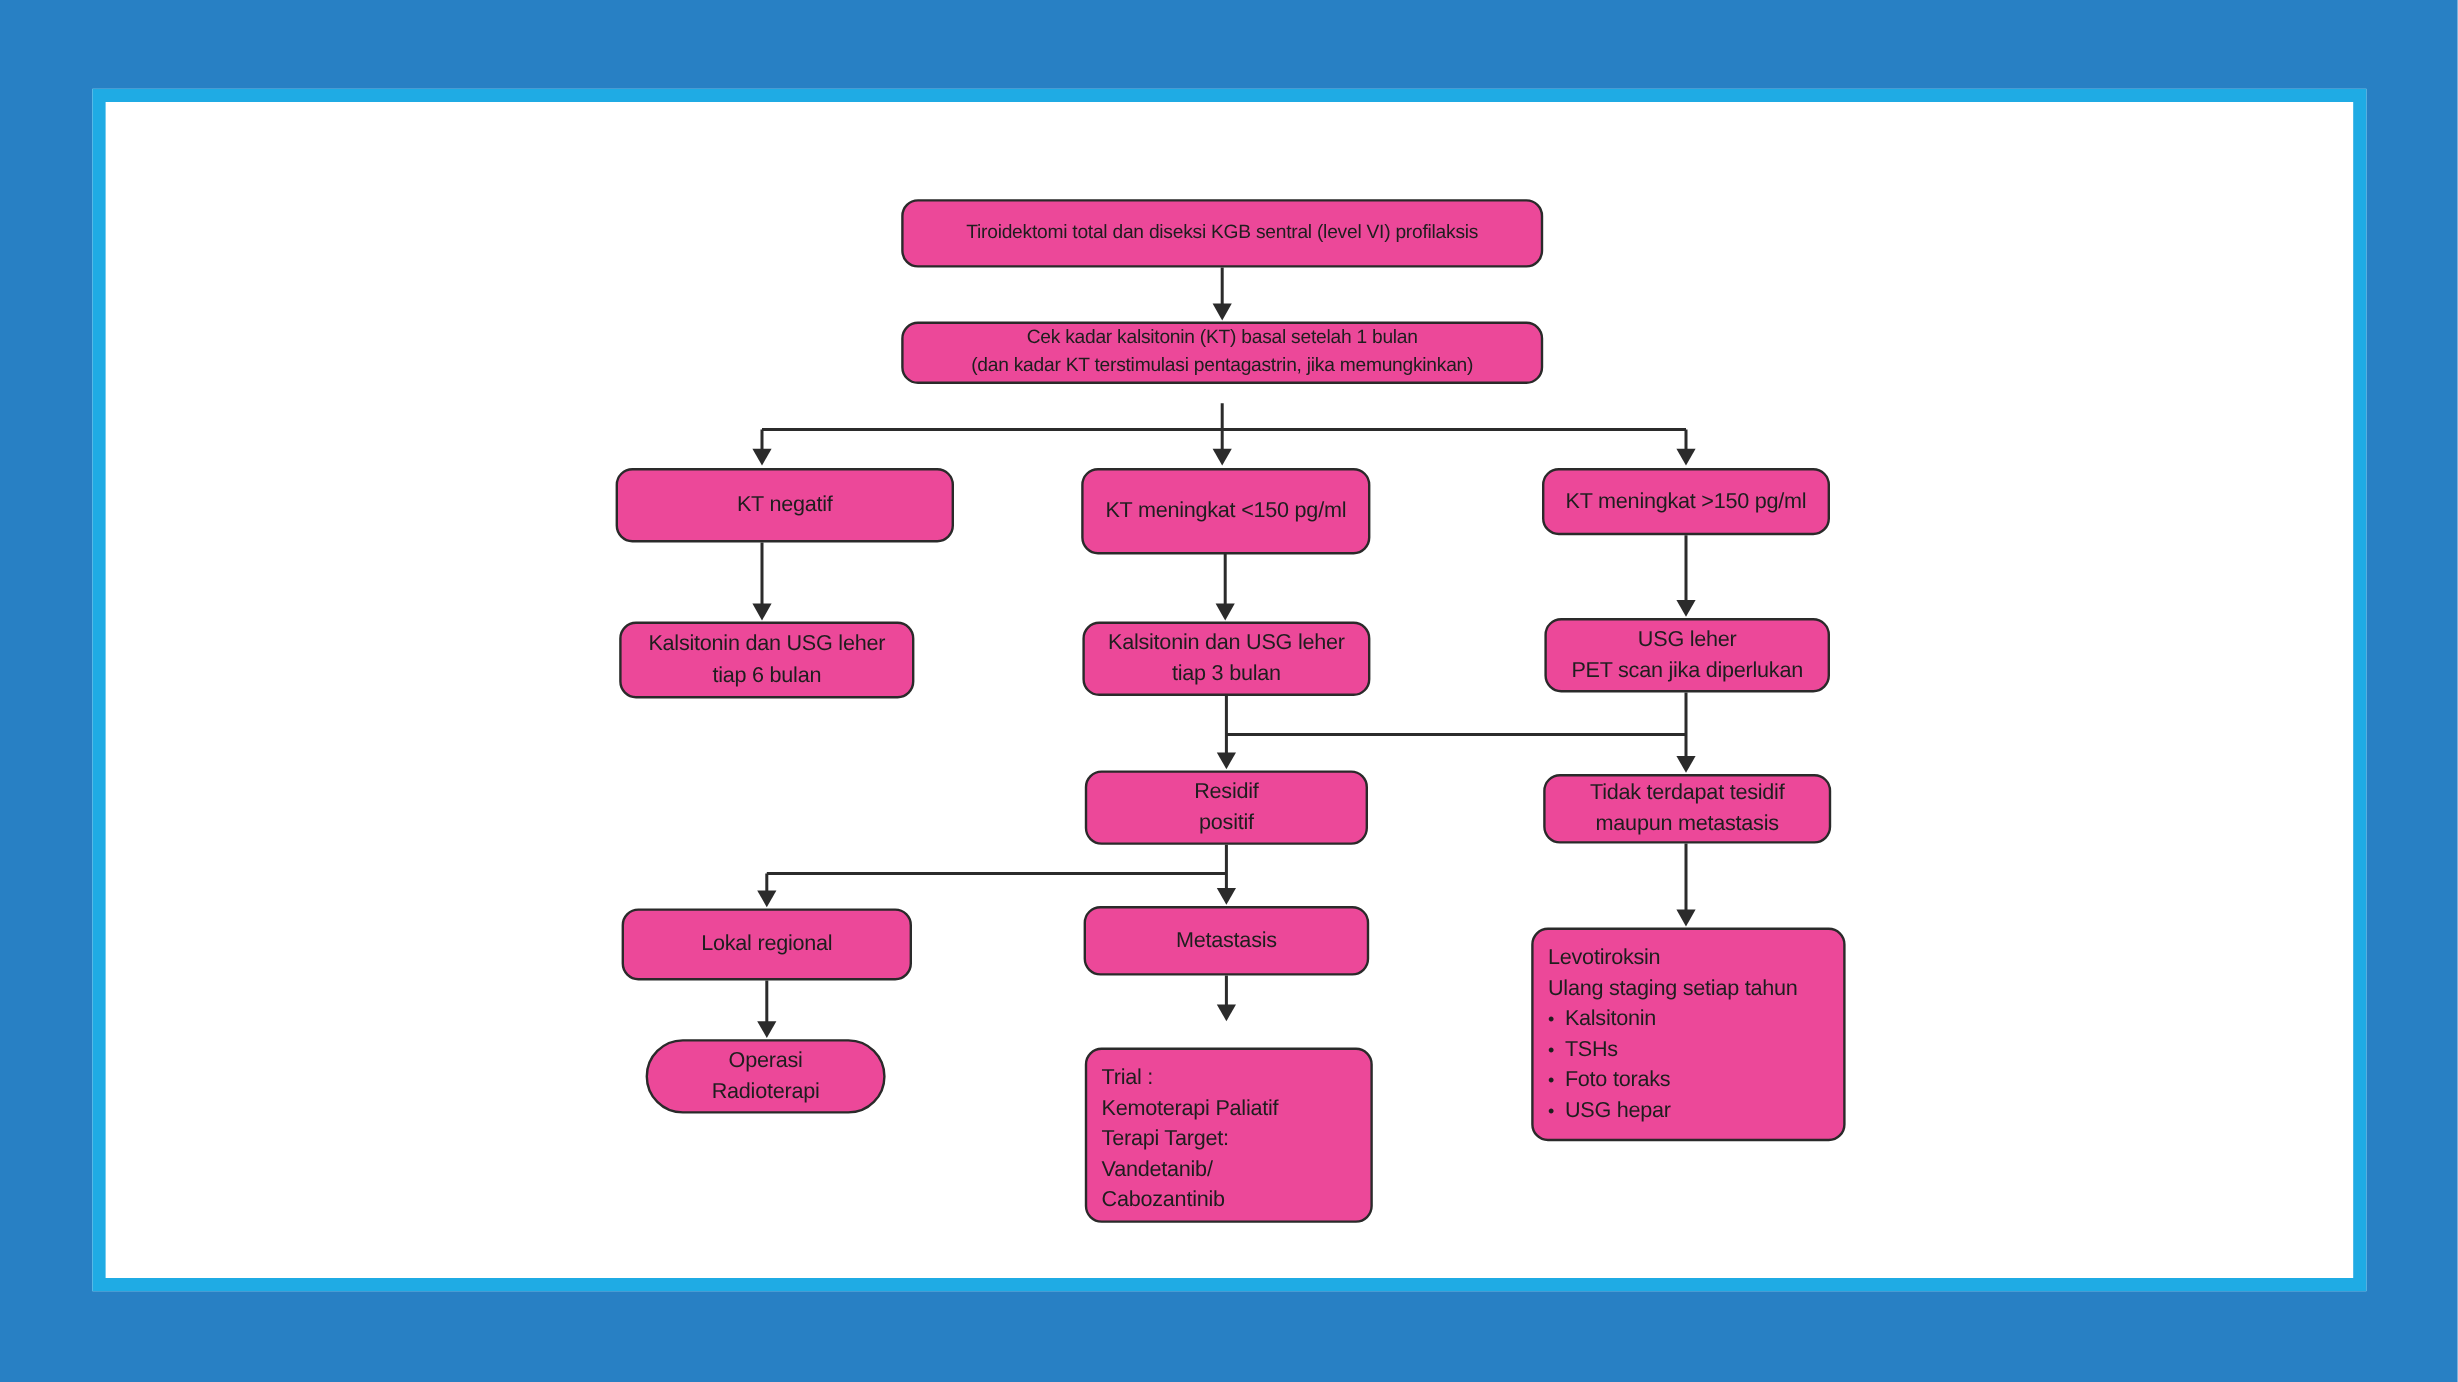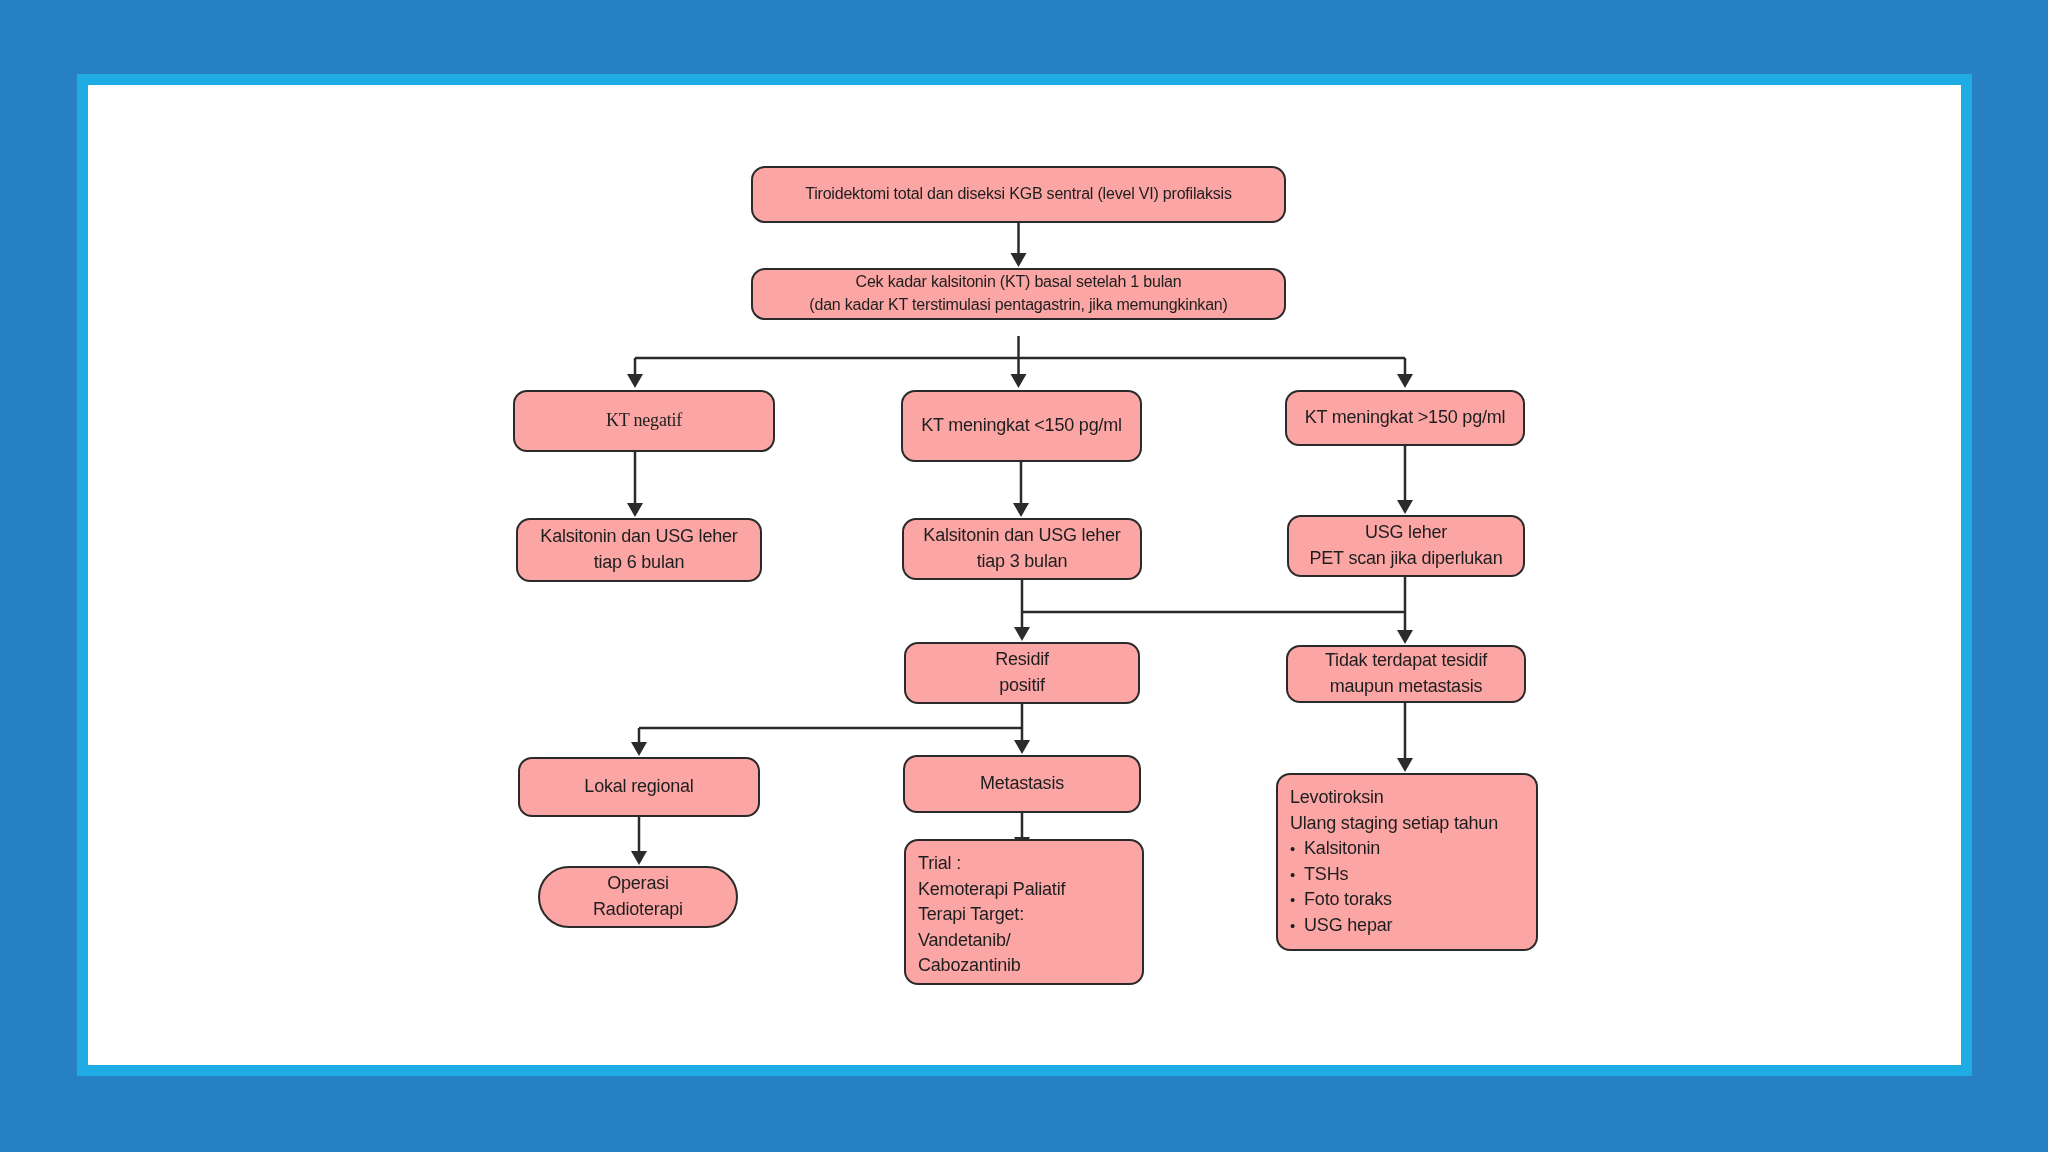--- a/index.html
+++ b/index.html
@@ -11,21 +11,21 @@
   }
   .stage{position:absolute;left:0;top:0;width:2048px;height:1152px;}
   .frame{
     position:absolute;left:77px;top:74px;width:1895px;height:1002px;
     box-sizing:border-box;border:11px solid #1fabe4;background:#ffffff;
   }
   .paper{position:absolute;left:88px;top:85px;width:1872px;height:980px;}
   .connectors{position:absolute;left:0;top:0;width:2048px;height:1152px;pointer-events:none;}
   .node{
     position:absolute;box-sizing:border-box;
-    border:2.5px solid #2a2a2a;border-radius:14px;background:#fca5a5;
+    border:2.5px solid #2a2a2a;border-radius:14px;background:#ec4899;
     display:flex;flex-direction:column;align-items:center;justify-content:center;
     color:#1e1e1e;font-size:18px;font-weight:500;letter-spacing:-0.2px;
     line-height:1.42;text-align:center;white-space:nowrap;
   }
   .node.small{font-size:16px;}
   .node.left-align{align-items:flex-start;text-align:left;padding:10px 12px;justify-content:flex-start;}
   .bullet-row{display:flex;gap:9px;align-items:baseline;}
   .bullet-row .dot{font-size:15px;}
 </style>
 </head>
@@ -66,21 +66,21 @@
 
   <div class="node small" style="left:751px;top:166px;width:535px;height:57px;">
     <span>Tiroidektomi total dan diseksi KGB sentral (level VI) profilaksis</span>
   </div>
 
   <div class="node small" style="left:751px;top:268px;width:535px;height:52px;">
     <span>Cek kadar kalsitonin (KT) basal setelah 1 bulan</span>
     <span>(dan kadar KT terstimulasi pentagastrin, jika memungkinkan)</span>
   </div>
 
-  <div class="node" style="left:513px;top:390px;width:262px;height:62px;font-family:Liberation Serif, serif;">
+  <div class="node" style="left:513px;top:390px;width:282px;height:62px;">
     <span>KT negatif</span>
   </div>
 
   <div class="node" style="left:901px;top:390px;width:241px;height:72px;">
     <span>KT meningkat &lt;150 pg/ml</span>
   </div>
 
   <div class="node" style="left:1285px;top:390px;width:240px;height:56px;">
     <span>KT meningkat &gt;150 pg/ml</span>
   </div>
@@ -116,21 +116,21 @@
 
   <div class="node" style="left:903px;top:755px;width:238px;height:58px;">
     <span>Metastasis</span>
   </div>
 
   <div class="node" style="left:538px;top:866px;width:200px;height:62px;border-radius:31px;">
     <span>Operasi</span>
     <span>Radioterapi</span>
   </div>
 
-  <div class="node left-align" style="left:904px;top:839px;width:240px;height:146px;">
+  <div class="node left-align" style="left:904px;top:873px;width:240px;height:146px;">
     <span>Trial :</span>
     <span>Kemoterapi Paliatif</span>
     <span>Terapi Target:</span>
     <span>Vandetanib/</span>
     <span>Cabozantinib</span>
   </div>
 
   <div class="node left-align" style="left:1276px;top:773px;width:262px;height:178px;">
     <span>Levotiroksin</span>
     <span>Ulang staging setiap tahun</span>

